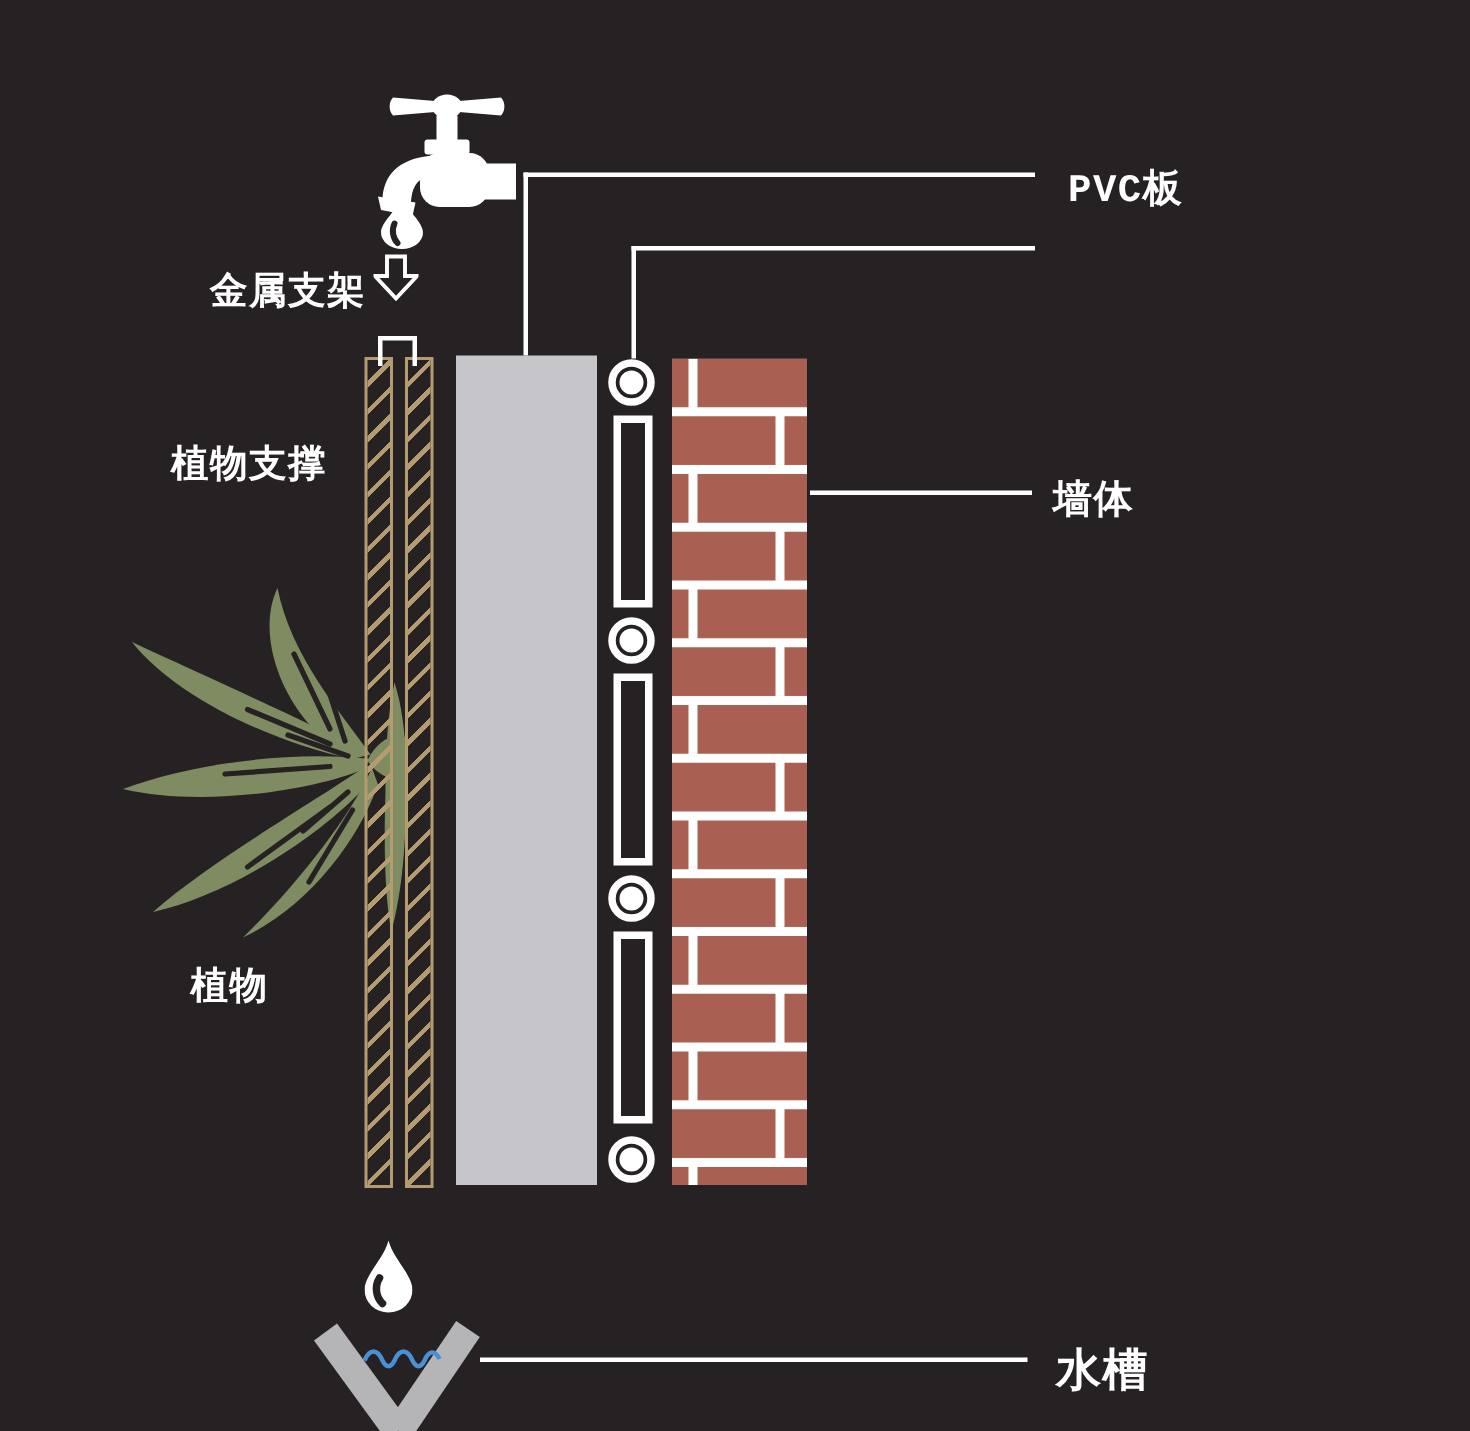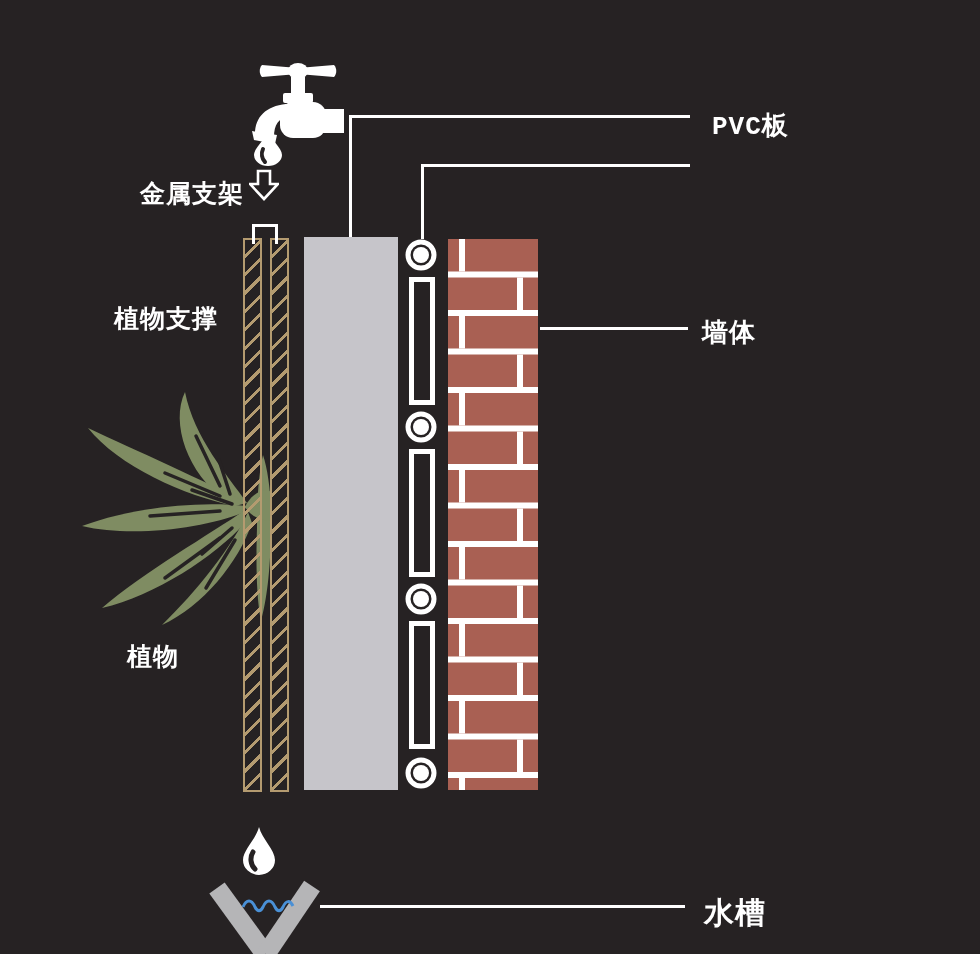--- a/index.html
+++ b/index.html
@@ -64,21 +64,21 @@
   <div class="leader" style="left:349px;top:115px;width:3px;height:122px;"></div>
   <div class="leader" style="left:421px;top:164px;width:269px;height:3px;"></div>
   <div class="leader" style="left:421px;top:164px;width:3px;height:75px;"></div>
   <div class="leader" style="left:540px;top:327px;width:148px;height:3px;"></div>
   <div class="leader" style="left:320px;top:905px;width:365px;height:3px;"></div>
 
   <div class="label" style="left:712px;top:108px;font-size:26px;font-family:Liberation Mono, monospace;">PVC板</div>
   <div class="label" style="left:702px;top:315px;font-size:26px;text-align:right;">墙体</div>
   <div class="label" style="left:704px;top:893px;font-size:30px;">水槽</div>
 
-  <div class="label" style="left:114px;top:302px;text-align:center;">植物支撑</div>
+  <div class="label" style="left:114px;top:292px;text-align:center;">植物支撑</div>
   <div class="label" style="left:127px;top:640px;">植物</div>
 
   <svg class="abs" style="left:70px;top:378px;" width="215" height="255" viewBox="0 0 215 255">
     <g fill="#7f8c62">
       <path d="M177,125 C158,98 124,60 115,14 C100,45 118,96 155,122 Z"></path>
       <path d="M177,125 C135,103 65,72 18,50 C48,88 115,118 165,128 Z"></path>
       <path d="M177,128 C120,122 55,132 12,148 C62,160 135,150 172,135 Z"></path>
       <path d="M175,132 C142,155 72,195 32,230 C85,218 145,178 175,145 Z"></path>
       <path d="M178,134 C163,168 125,215 92,247 C133,228 168,185 182,145 Z"></path>
       <path d="M193,77 C199,95 202,125 201,155 C200,195 197,220 191,243 C186,218 186,180 187,150 C187,118 189,95 193,77 Z"></path>

